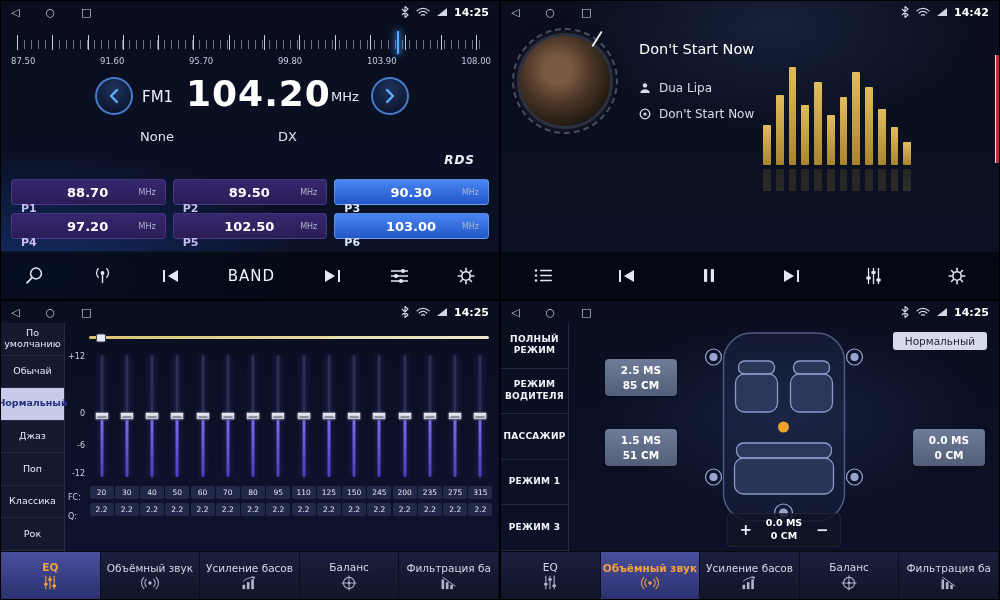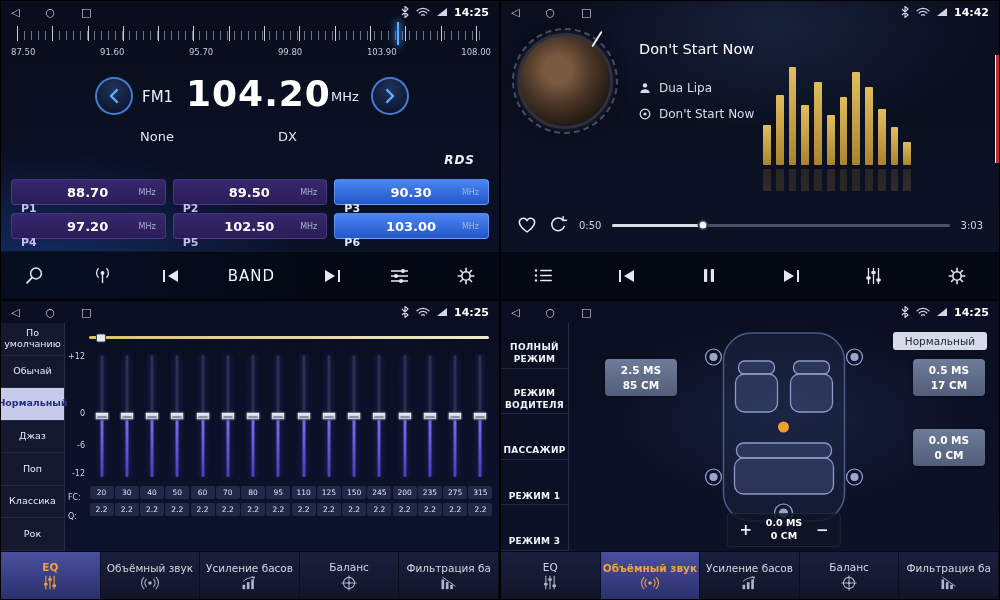--- a/index.html
+++ b/index.html
@@ -21,21 +21,21 @@
 
   .tabbar { position:absolute; left:0; right:0; bottom:0; height:48px; display:flex; background:linear-gradient(180deg,#1a1f3d,#111529); border-top:1px solid #07090f; z-index:8; }
   .tab { flex:1; display:flex; flex-direction:column; align-items:center; justify-content:center; gap:2px; border-right:1px solid #0a0d1c; overflow:hidden; cursor:pointer; color:#aeb6cc; }
   .tab-label { font-size:10.5px; color:#d3d8e6; white-space:nowrap; }
   .tab.active { background:linear-gradient(180deg,#4a4f9e,#2b306e); }
   .tab.active .tab-label { color:#f2a23c; font-weight:bold; }
   .tab.active { color:#f2a23c; }
 
   
   #radio { background:radial-gradient(90% 70% at 8% 92%, rgba(36,96,220,.35), transparent 60%), linear-gradient(180deg,#090d1d 0%, #0b1228 100%); }
-  .ruler { position:absolute; top:25px; left:16px; right:16px; height:40px; }
+  .ruler { position:absolute; top:34px; left:16px; right:16px; height:40px; }
   .ticks-minor { position:absolute; top:5px; left:0; right:0; height:9px; background:repeating-linear-gradient(90deg, rgba(205,215,238,.5) 0 1px, transparent 1px 7px); }
   .ticks-major { position:absolute; top:0; left:0; right:0; height:15px; background:repeating-linear-gradient(90deg, rgba(230,238,255,.85) 0 1px, transparent 1px 35.3px); }
   .ruler-pointer { position:absolute; top:-4px; left:81.5%; width:2px; height:23px; background:#58aaff; box-shadow:0 0 7px 1px rgba(70,150,255,.95); }
   .ruler-labels { position:absolute; top:21px; left:-6px; right:-8px; display:flex; justify-content:space-between; font-size:8.5px; color:#c3cbe0; }
   .seek-btn { position:absolute; width:38px; height:38px; border-radius:50%; border:2px solid rgba(80,140,230,.85); background:radial-gradient(circle at 50% 30%, rgba(70,120,210,.35), rgba(8,16,40,.25)); color:#5db0ff; display:flex; align-items:center; justify-content:center; cursor:pointer; }
   #seek-down { left:94px; top:76px; } #seek-up { left:370px; top:76px; }
   .band-label { position:absolute; left:141px; top:87px; font-size:15px; color:#eef1fa; }
   .freq-value { position:absolute; left:185px; top:72px; width:126px; text-align:center; font-size:36px; font-weight:bold; color:#fff; letter-spacing:1px; }
   .freq-unit { position:absolute; left:330px; top:88px; font-size:13px; color:#e8ecf8; }
   .info-none { position:absolute; left:139px; top:128px; font-size:13px; color:#dfe5f2; }
@@ -87,21 +87,21 @@
   .slider-knob { position:absolute; left:50%; top:50%; transform:translate(-50%,-50%); width:15px; height:9px; background:linear-gradient(180deg,#f2f3f7,#b9bfd0); border-radius:2px; border:1px solid #3a3f55; cursor:pointer; }
   .slider-knob::after { content:""; position:absolute; left:2px; right:2px; top:50%; height:1px; background:#4a4f66; }
   .fc-cell { margin-top:9px; width:24px; font-size:7.5px; text-align:center; color:#e2e7f4; background:#222848; border-radius:2px; padding:2px 0; }
   .q-cell { margin-top:4px; width:24px; font-size:7.5px; text-align:center; color:#e2e7f4; background:#222848; border-radius:2px; padding:2px 0; }
   .fcq-label { position:absolute; left:3px; font-size:8px; color:#ccd3e6; }
   .fc-lab { top:170px; } .q-lab { top:189px; }
 
   
   #surround { background:radial-gradient(55% 45% at 58% 38%, rgba(60,90,150,.22), transparent 70%), linear-gradient(180deg,#0a0e20,#0c1228); }
   #surround .sidebar { width:68px; background:transparent; }
-  .mode-item { flex:1; display:flex; align-items:flex-end; justify-content:center; text-align:center; font-size:9px; font-weight:bold; letter-spacing:.3px; color:#f2f4fa; border-bottom:1px solid #232942; padding:2px 4px; line-height:1.3; cursor:pointer; }
+  .mode-item { flex:1; display:flex; align-items:center; justify-content:center; text-align:center; font-size:9px; font-weight:bold; letter-spacing:.3px; color:#f2f4fa; border-bottom:1px solid #232942; padding:2px 4px; line-height:1.3; cursor:pointer; }
   .sur-main { position:absolute; left:68px; right:0; top:22px; bottom:48px; }
   .mode-preset-btn { position:absolute; right:12px; top:9px; background:#d7dae8; color:#232838; font-size:10.5px; padding:3px 12px; border-radius:3px; cursor:pointer; }
   .car { position:absolute; left:50%; top:4px; transform:translateX(-50%); }
   .delay-btn { position:absolute; width:72px; background:linear-gradient(180deg,#6e7c99,#525e79); border-radius:4px; padding:4px 0; text-align:center; color:#fff; font-size:10.5px; font-weight:bold; line-height:1.4; box-shadow:0 1px 3px rgba(0,0,0,.45); cursor:pointer; }
   .delay-fl { left:36px; top:36px; } .delay-fr { right:14px; top:36px; }
   .delay-rl { left:36px; top:106px; } .delay-rr { right:14px; top:106px; }
   .adjuster { position:absolute; left:50%; bottom:4px; transform:translateX(-50%); display:flex; align-items:center; gap:12px; background:rgba(15,20,38,.85); border:1px solid rgba(255,255,255,.08); border-radius:4px; padding:3px 10px; }
   .adj-btn { font-size:15px; font-weight:bold; color:#e8ecf6; width:16px; text-align:center; cursor:pointer; }
   .adj-value { font-size:9.5px; font-weight:bold; color:#fff; text-align:center; line-height:1.35; }
 </style>
@@ -348,43 +348,20 @@
           <div class="bar" style="height: 93%;"></div>
           <div class="bar" style="height: 78%;"></div>
           <div class="bar" style="height: 56%;"></div>
           <div class="bar" style="height: 38%;"></div>
           <div class="bar" style="height: 23%;"></div>
         </div>
     </div>
 
     <div class="accent-stripe"></div>
 
-    <div class="progress-row">
-      <span class="tb-btn">
-          <span class="icon">
-            <svg width="20" height="18" viewBox="0 0 20 18">
-              <path d="M10 16 C3 11 1 6.5 3.2 3.8 C5.2 1.4 8.6 2 10 4.6 C11.4 2 14.8 1.4 16.8 3.8 C19 6.5 17 11 10 16 Z" stroke="#e8edf6" stroke-width="1.5" fill="none" stroke-linejoin="round"></path>
-            </svg>
-          </span>
-        </span>
-      <span class="tb-btn">
-          <span class="icon">
-            <svg width="20" height="18" viewBox="0 0 20 18">
-              <path d="M16.2 10.5 a6.4 6.4 0 1 1 -1.4 -6.6" stroke="#e8edf6" stroke-width="1.5" fill="none" stroke-linecap="round"></path>
-              <path d="M15.2 0.8 L15 4.6 L18.6 4.2" stroke="#e8edf6" stroke-width="1.5" fill="none" stroke-linecap="round" stroke-linejoin="round"></path>
-            </svg>
-          </span>
-        </span>
-      <span class="time-label">0:50</span>
-      <div class="progress-track">
-        <div class="progress-fill" style="width: 27%;"></div>
-        <div class="progress-knob" style="left: 27%;"></div>
-      </div>
-      <span class="time-label">3:03</span>
-    </div>
 
     <div class="toolbar">
       <span class="tb-btn">
           <span class="icon">
             <svg width="19" height="15" viewBox="0 0 19 15">
               <circle cx="2" cy="2.5" r="1.2" fill="currentColor"></circle>
               <circle cx="2" cy="7.5" r="1.2" fill="currentColor"></circle>
               <circle cx="2" cy="12.5" r="1.2" fill="currentColor"></circle>
               <rect x="6" y="1.7" width="12" height="1.6" rx=".8" fill="currentColor"></rect>
               <rect x="6" y="6.7" width="12" height="1.6" rx=".8" fill="currentColor"></rect>
@@ -787,23 +764,23 @@
           <circle cx="82" cy="186" r="9"></circle>
             <circle cx="82" cy="186" r="4" fill="#9aa6d0"></circle>
         </g>
         <circle cx="82" cy="100" r="5.5" fill="#f0a12c"></circle>
       </svg>
 
       <div class="delay-btn delay-fl">
         <div>2.5 MS</div>
         <div>85 CM</div>
       </div>
-      <div class="delay-btn delay-fr">
-        <div>0.5 MS</div>
-        <div>17 CM</div>
+      <div class="delay-btn delay-rl">
+        <div>1.5 MS</div>
+        <div>51 CM</div>
       </div>
       <div class="delay-btn delay-rr">
         <div>0.0 MS</div>
         <div>0 CM</div>
       </div>
 
       <div class="adjuster">
         <span class="adj-btn">+</span>
         <span class="adj-value">
           <span>0.0 MS</span><br>

